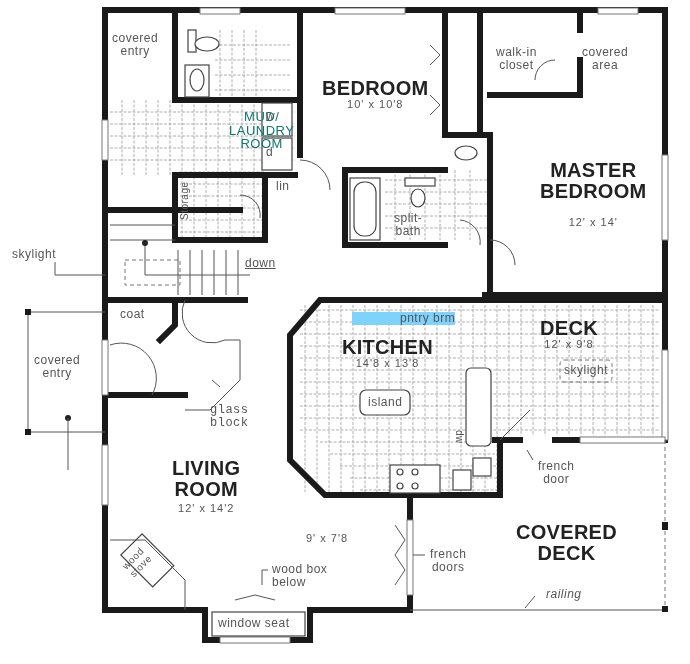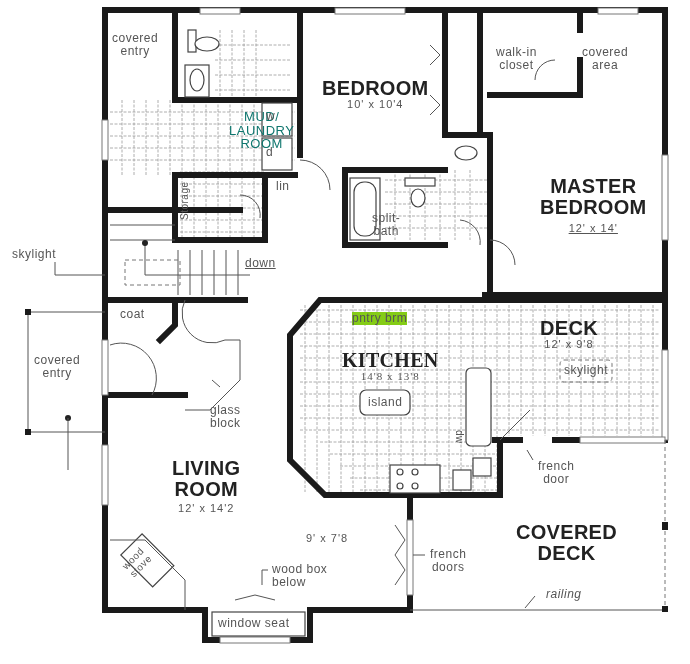--- a/index.html
+++ b/index.html
@@ -270,21 +270,21 @@
   </g>
 </svg>
 
 <div class="lbl small" style="left:112px;top:32px;">
   <div>covered</div>
   <div>entry</div>
 </div>
 
 <div class="lbl" style="left:322px;top:78px;">
   <div class="big">BEDROOM</div>
-  <div class="dim">10' x 10'4</div>
+  <div class="dim">10' x 10'8</div>
 </div>
 
 <div class="lbl small" style="left:496px;top:46px;">
   <div>walk-in</div>
   <div>closet</div>
 </div>
 
 <div class="lbl small" style="left:582px;top:46px;">
   <div>covered</div>
   <div>area</div>
@@ -294,48 +294,48 @@
   <div>MUD/</div>
   <div>LAUNDRY</div>
   <div>ROOM</div>
 </div>
 
 <div class="lbl small" style="left:266px;top:110px;">w</div>
 <div class="lbl small" style="left:266px;top:146px;">d</div>
 <div class="lbl small" style="left:276px;top:180px;">lin</div>
 <div class="lbl small" style="left:180px;top:220px;transform:rotate(-90deg);transform-origin:left top;font-size:10px;">Storage</div>
 
-<div class="lbl" style="left:540px;top:176px;">
+<div class="lbl" style="left:540px;top:160px;">
   <div class="big">MASTER</div>
   <div class="big">BEDROOM</div>
-  <div class="dim" style="margin-top:5px;text-decoration:underline;">12' x 14'</div>
-</div>
-
-<div class="lbl small" style="left:372px;top:212px;">
+  <div class="dim" style="margin-top:15px;">12' x 14'</div>
+</div>
+
+<div class="lbl small" style="left:394px;top:212px;">
   <div>split-</div>
   <div>bath</div>
 </div>
 
 <div class="lbl small" style="left:12px;top:248px;">skylight</div>
 <div class="lbl small" style="left:245px;top:257px;text-decoration:underline;">down</div>
 <div class="lbl small" style="left:120px;top:308px;">coat</div>
 
 <div class="lbl small" style="left:34px;top:354px;">
   <div>covered</div>
   <div>entry</div>
 </div>
 
-<div class="lbl small" style="left:210px;top:404px;">
+<div class="lbl small" style="left:210px;top:404px;font-family:Liberation Mono, monospace;">
   <div>glass</div>
   <div>block</div>
 </div>
 
-<div class="lbl small" style="left:352px;top:312px;background:#84cc16;">pntry brm</div>
-
-<div class="lbl" style="left:342px;top:350px;font-family:Liberation Serif, serif;">
+<div class="lbl small" style="left:352px;top:312px;background:#7dd3fc;padding-left:48px;">pntry brm</div>
+
+<div class="lbl" style="left:342px;top:337px;">
   <div class="big">KITCHEN</div>
   <div class="dim">14'8 x 13'8</div>
 </div>
 
 <div class="lbl small" style="left:368px;top:396px;">island</div>
 
 <div class="lbl" style="left:540px;top:318px;">
   <div class="big">DECK</div>
   <div class="dim">12' x 9'8</div>
 </div>

